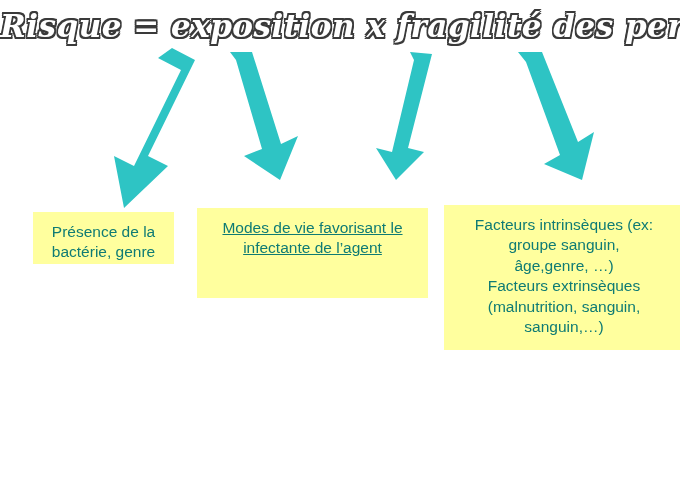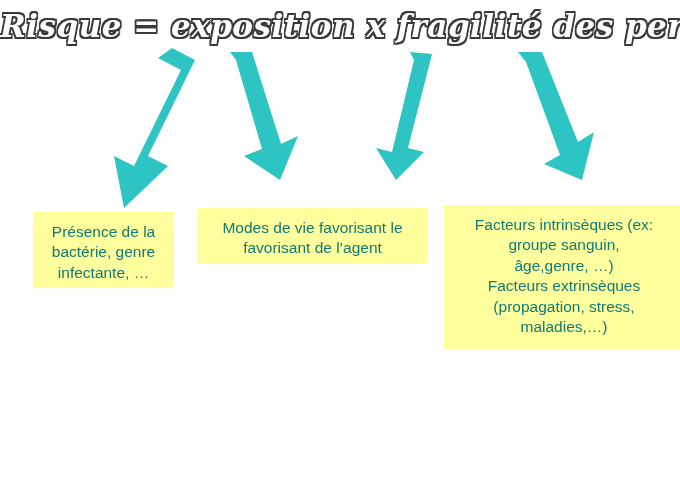--- a/index.html
+++ b/index.html
@@ -55,22 +55,22 @@
     position: absolute;
     background: #ffff9e;
     color: #0f7b74;
     font-family: "Liberation Sans", sans-serif;
     font-size: 15.5px;
     line-height: 1.32;
     text-align: center;
     box-sizing: border-box;
     padding: 10px 8px;
   }
-  #box1 { left: 33px;  top: 212px; width: 141px; height: 76px; }
-  #box2 { left: 197px; top: 208px; width: 231px; height: 56px; }
+  #box1 { left: 33px;  top: 212px; width: 141px; height: 52px; }
+  #box2 { left: 197px; top: 208px; width: 231px; height: 90px; text-decoration: underline; }
   #box3 { left: 444px; top: 205px; width: 240px; height: 145px; }
   #box1 .line, #box2 .line, #box3 .line { display: block; }
 </style>
 </head>
 <body>
 
 <div id="slide">
 
   <div class="title">Risque = exposition x fragilité des personnes</div>
 
@@ -94,30 +94,29 @@
 
   <div class="arrow" style="left:500px; top:52px;">
     <svg width="110" height="130" viewBox="0 0 110 130" aria-hidden="true">
       <polygon points="18,0 42,0 78,90 94,80 82,128 44,112 60,103 26,10" fill="#2ec4c4"></polygon>
     </svg>
   </div>
 
   <div class="box" id="box1">
     <span class="line">Présence de la</span>
     <span class="line">bactérie, genre</span>
-    <span class="line">infectante, …</span>
   </div>
 
   <div class="box" id="box2">
     <span class="line">Modes de vie favorisant le</span>
-    <span class="line">favorisant de l’agent</span>
+    <span class="line">infectante de l’agent</span>
   </div>
 
   <div class="box" id="box3">
     <span class="line">Facteurs intrinsèques (ex:</span>
     <span class="line">groupe sanguin,</span>
     <span class="line">âge,genre, …)</span>
     <span class="line">Facteurs extrinsèques</span>
-    <span class="line">(propagation, stress,</span>
-    <span class="line">maladies,…)</span>
+    <span class="line">(malnutrition, sanguin,</span>
+    <span class="line">sanguin,…)</span>
   </div>
 
 </div>
 
 </body></html>

